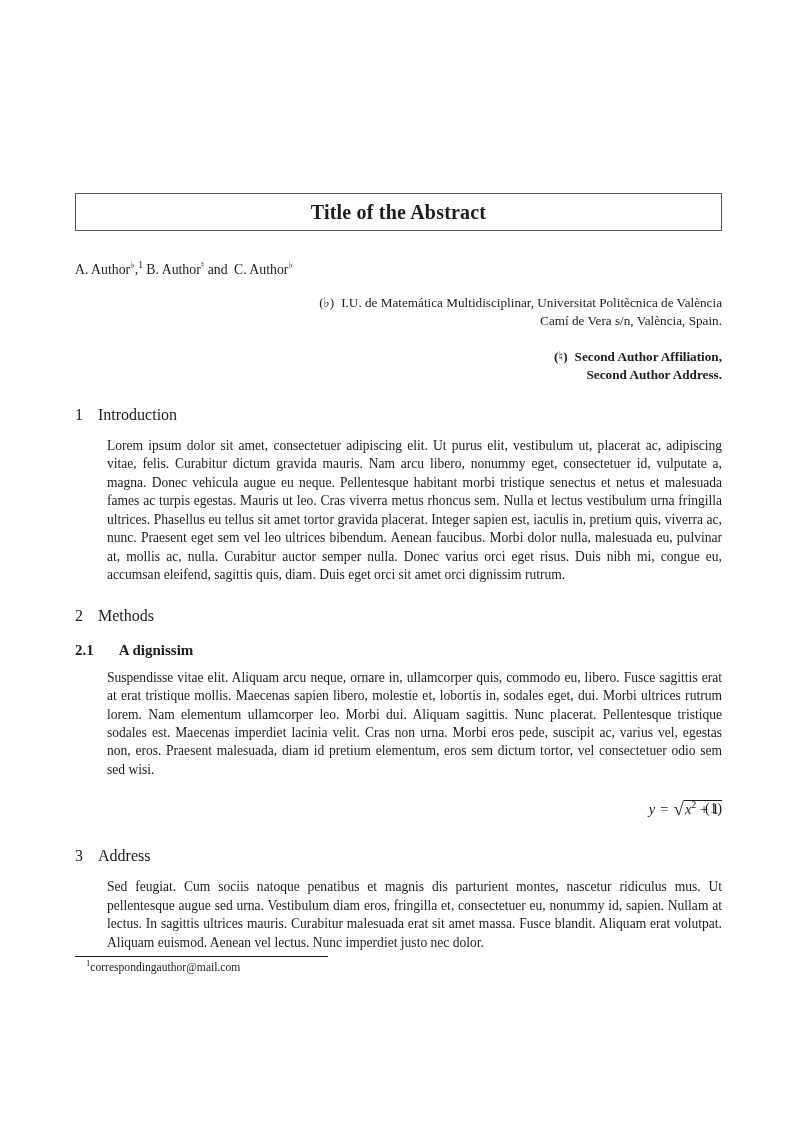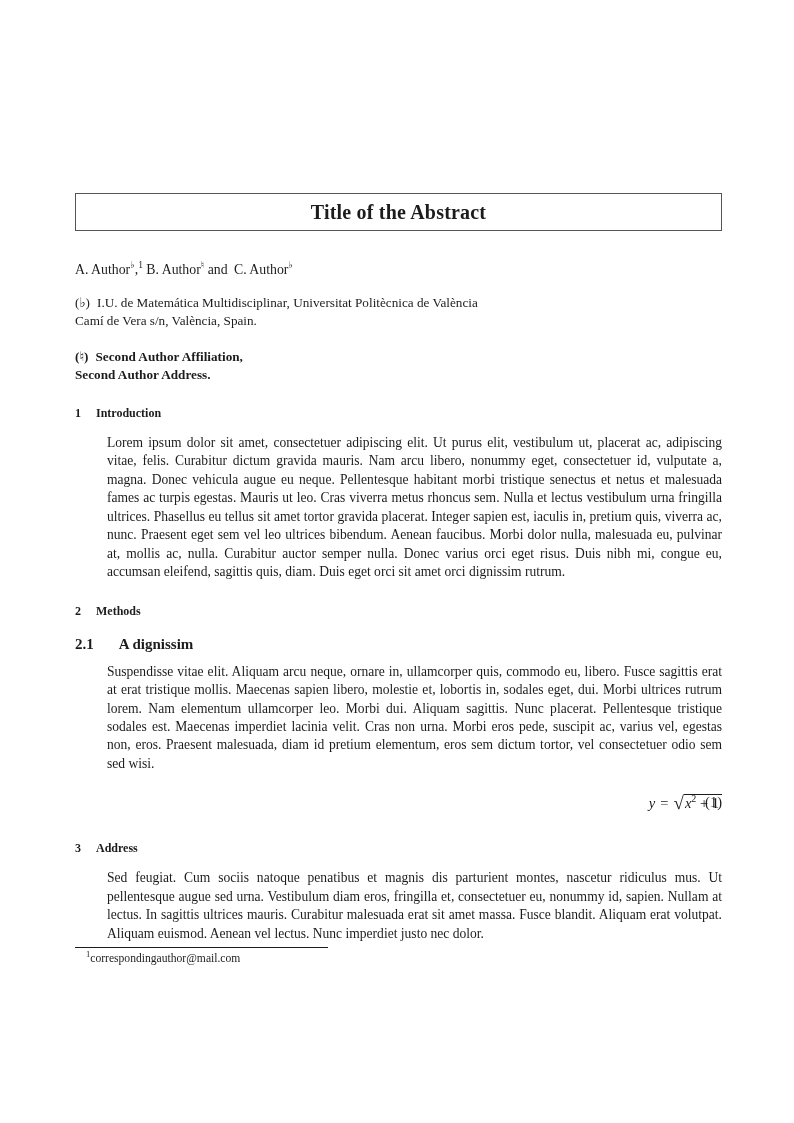--- a/index.html
+++ b/index.html
@@ -33,29 +33,29 @@
     font-size: 13.8px;
   }
   .author-line sup {
     font-size: 9.5px; line-height: 0; vertical-align: super;
     font-family: "Liberation Serif", "DejaVu Sans", serif;
   }
   .author-group { white-space: nowrap; }
   .author-sep { margin: 0 3px 0 0; }
   
   .affiliations { margin-top: 16px; }
-  .affiliation { text-align: left; font-size: 13.2px; line-height: 18px; }
+  .affiliation { text-align: right; font-size: 13.2px; line-height: 18px; }
   .affiliation + .affiliation { margin-top: 18px; font-weight: bold; }
   .affil-marker {
     margin-right: 7px;
     font-family: "Liberation Serif", "DejaVu Sans", serif;
   }
   
   h2.section-heading {
-    font-size: 12px; font-weight: bold;
+    font-size: 16px; font-weight: normal;
     margin-top: 22px; margin-bottom: 13px;
   }
   h2.section-heading .sec-number { margin-right: 15px; }
   h3.subsection-heading {
     font-size: 15px; font-weight: bold;
     margin-top: 17px; margin-bottom: 10px;
   }
   h3.subsection-heading .sec-number { margin-right: 25px; }
   #section-introduction { margin-top: 19px; }
   

